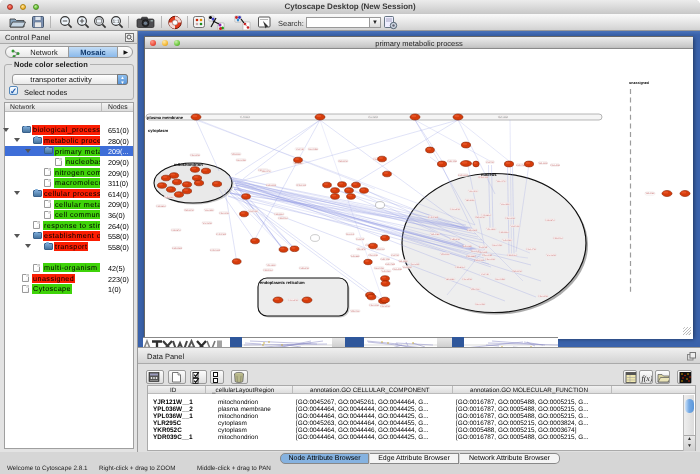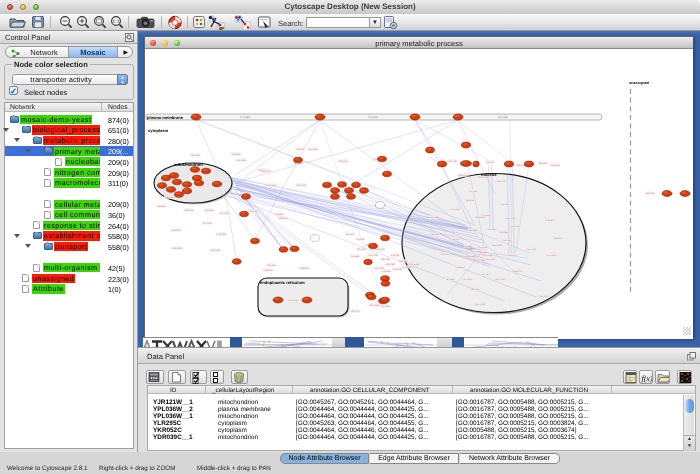--- a/index.html
+++ b/index.html
@@ -201,25 +201,20 @@
       </div>
     </div>
     <div id="selchk">✓</div>
     <div id="sellbl">Select nodes</div>
     <div id="treewrap">
       <div id="treehead">
           <span class="c1">Network</span>
           <span class="c2">Nodes</span>
           <div class="dv"></div>
         </div>
-      <div class="trow" style="top:11.5px">
-          <div class="fold" style="left:5px"></div>
-          <div class="hl green" style="left:15px;max-width:80px">mosaic-demo-yeast</div>
-          <div class="cnt" style="color:#000">874(0)</div>
-        </div>
 <div class="trow" style="top:22.1px">
           <div class="tri" style="left:-2px"></div>
           <div class="fold" style="left:17px"></div>
           <div class="hl red" style="left:27px;max-width:68px">biological_process</div>
           <div class="cnt" style="color:#000">651(0)</div>
         </div>
 <div class="trow" style="top:32.7px">
           <div class="tri" style="left:9px"></div>
           <div class="fold" style="left:28px"></div>
           <div class="hl red" style="left:38px;max-width:57px">metabolic process</div>
@@ -240,20 +235,26 @@
 <div class="trow" style="top:64.5px">
           <div class="file" style="left:39px"></div>
           <div class="hl green" style="left:49px;max-width:46px">nitrogen compo</div>
           <div class="cnt" style="color:#000">209(0)</div>
         </div>
 <div class="trow" style="top:75.1px">
           <div class="file" style="left:39px"></div>
           <div class="hl green" style="left:49px;max-width:46px">macromolecule</div>
           <div class="cnt" style="color:#000">311(0)</div>
         </div>
+<div class="trow" style="top:85.7px">
+          <div class="tri" style="left:9px"></div>
+          <div class="fold" style="left:28px"></div>
+          <div class="hl red" style="left:38px;max-width:57px">cellular process</div>
+          <div class="cnt" style="color:#000">614(0)</div>
+        </div>
 <div class="trow" style="top:96.3px">
           <div class="file" style="left:39px"></div>
           <div class="hl green" style="left:49px;max-width:46px">cellular metabo</div>
           <div class="cnt" style="color:#000">209(0)</div>
         </div>
 <div class="trow" style="top:106.9px">
           <div class="file" style="left:39px"></div>
           <div class="hl green" style="left:49px;max-width:46px">cell communicat</div>
           <div class="cnt" style="color:#000">36(0)</div>
         </div>
@@ -279,21 +280,21 @@
           <div class="hl green" style="left:38px;max-width:57px">multi-organism pro</div>
           <div class="cnt" style="color:#000">42(5)</div>
         </div>
 <div class="trow" style="top:170.5px">
           <div class="file" style="left:17px"></div>
           <div class="hl red" style="left:27px;max-width:68px">unassigned</div>
           <div class="cnt" style="color:#000">223(0)</div>
         </div>
 <div class="trow" style="top:181.1px">
           <div class="file" style="left:17px"></div>
-          <div class="hl green" style="left:27px;max-width:68px">Attribute</div>
+          <div class="hl green" style="left:27px;max-width:68px">Cytoscape</div>
           <div class="cnt" style="color:#000">1(0)</div>
         </div>
     </div>
   </div>
 
   <div class="abs" id="mdi">
     <div id="netwin">
       <div id="nettitle">
         <div class="light" style="left:5px;top:2.5px;background:radial-gradient(circle at 35% 30%,#ff9a8a,#ec4d3c 60%,#b33022)"></div>
         <div class="light" style="left:17px;top:2.5px;background:radial-gradient(circle at 35% 30%,#ffe9a8,#f5b936 60%,#c4860e)"></div>

